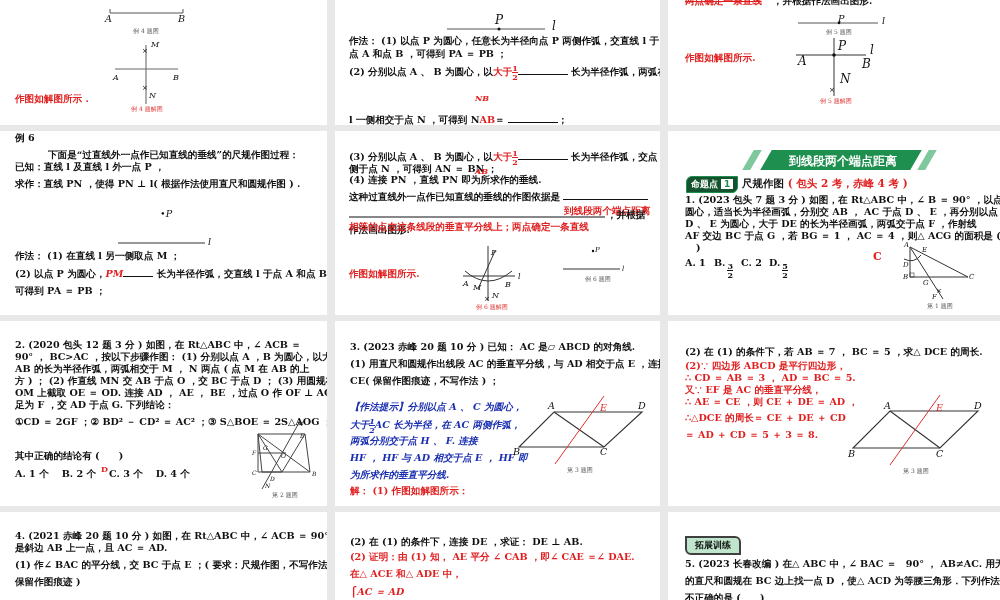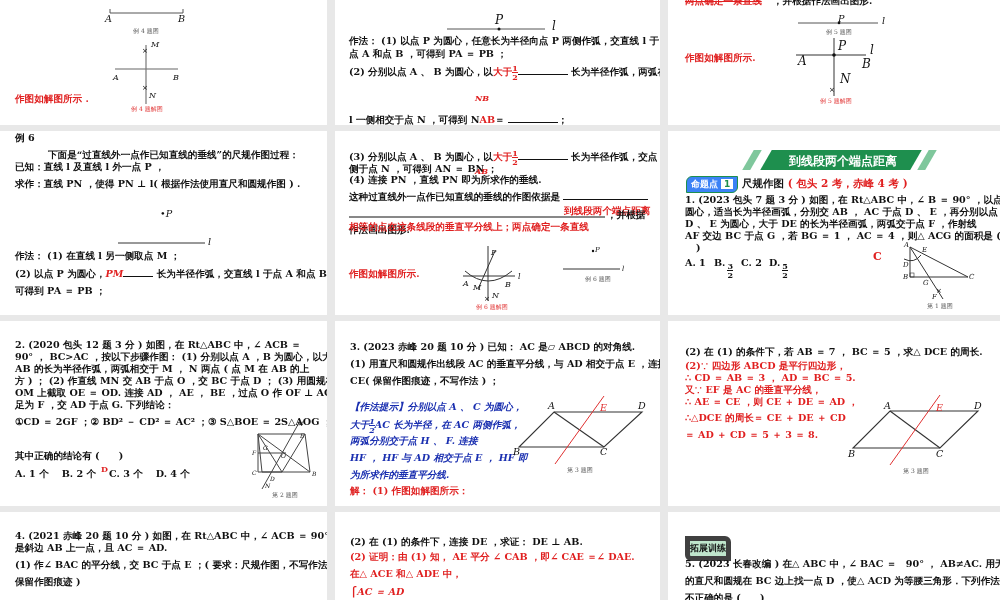--- a/index.html
+++ b/index.html
@@ -16,24 +16,24 @@
   .frac{display:inline-block;vertical-align:middle;text-align:center;font-size:8px;line-height:8px;}
   .frac span{display:block;}
   .frac .n{border-bottom:1px solid currentColor;}
   .blank{display:inline-block;border-bottom:1px solid #111;width:50px;height:9px;vertical-align:baseline;}
   .banner{position:absolute;left:80px;top:19px;width:190px;height:20px;}
   .banner .bar{position:absolute;left:18px;top:0;width:150px;height:20px;background:#1e8f4e;
        transform:skewX(-30deg);}
   .banner .txt{position:absolute;left:20px;top:3px;width:150px;text-align:center;color:#fff;font-size:12px;font-weight:bold;font-family:"DejaVu Sans","Liberation Sans",sans-serif;}
   .banner .s1{position:absolute;left:0;top:0;width:8px;height:20px;background:#7fc79c;transform:skewX(-30deg);}
   .banner .s2{position:absolute;left:175px;top:0;width:8px;height:20px;background:#7fc79c;transform:skewX(-30deg);}
-  .tag{position:absolute;display:inline-block;border:1px solid #1e8f4e;background:#3b82f6;color:#fff;font-size:9px;font-weight:bold;
+  .tag{position:absolute;display:inline-block;border:1px solid #1e8f4e;background:#14532d;color:#fff;font-size:9px;font-weight:bold;
        padding:1px 4px;border-radius:6px 0 6px 0;font-family:"DejaVu Sans","Liberation Sans",sans-serif;}
   .tag .num{display:inline-block;background:#fff;color:#1e8f4e;padding:0 3px;margin-left:3px;}
-  .tag2{position:absolute;border:5px solid #404040;background:#bfe6cc;color:#111;font-size:9px;font-weight:bold;padding:1px 0;border-radius:0 6px 0 6px;font-family:"DejaVu Sans","Liberation Sans",sans-serif;}
+  .tag2{position:absolute;border:2px solid #404040;background:#bfe6cc;color:#111;font-size:9px;font-weight:bold;padding:1px 8px;border-radius:0 6px 0 6px;font-family:"DejaVu Sans","Liberation Sans",sans-serif;}
 </style>
 </head>
 <body>
 
 <div class="slide" style="left:0;top:0;width:327px;height:125px;">
   <svg width="327" height="125">
     <line x1="110" y1="13" x2="183" y2="13" stroke="#555" stroke-width="1"></line>
     <line x1="110" y1="9" x2="110" y2="13" stroke="#555"></line>
       <line x1="183" y1="9" x2="183" y2="13" stroke="#555"></line>
     <line x1="115" y1="69" x2="178" y2="69" stroke="#666" stroke-width="1.2"></line>

